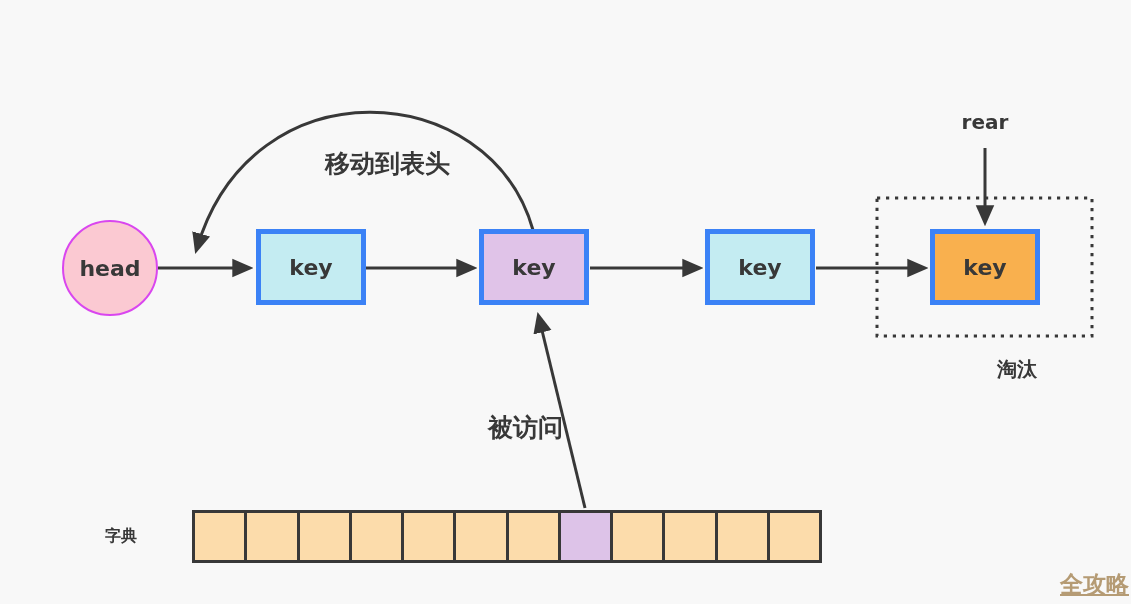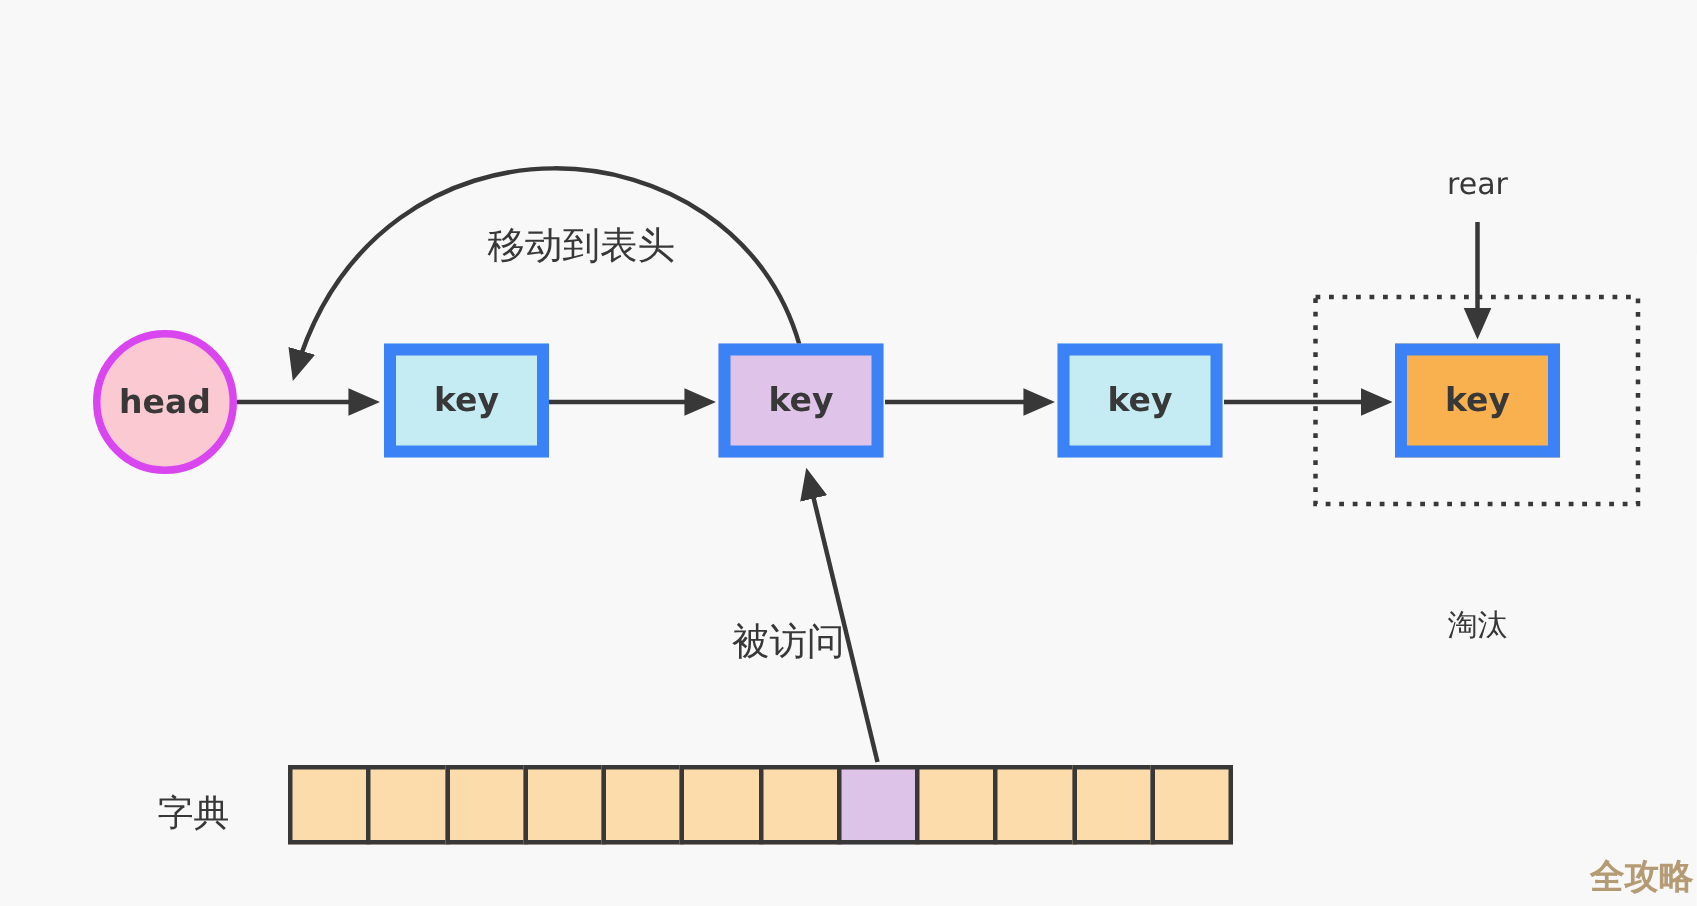--- a/index.html
+++ b/index.html
@@ -13,66 +13,66 @@
     background: #f8f8f8;
     color: #383838;
     overflow: hidden;
   }
   .svg-layer { position: absolute; left: 0; top: 0; }
 
   .head-circle {
     position: absolute;
     left: 62px; top: 220px;
     width: 96px; height: 96px;
-    border: 5px solid #d946ef;
+    border: 2px solid #d946ef;
     border-radius: 50%;
     box-sizing: border-box;
     display: flex; align-items: center; justify-content: center;
     font-size: 22px; font-weight: bold; text-align: center;
   }
   .key-box {
     position: absolute;
     top: 229px;
     width: 110px; height: 76px;
-    border: 8px solid #3b82f6;
+    border: 5px solid #3b82f6;
     box-sizing: border-box;
     display: flex; align-items: center; justify-content: center;
     font-size: 22px; font-weight: bold;
   }
   .node-0 { left: 256px; }
   .node-1 { left: 479px; }
   .node-2 { left: 705px; }
   .node-3 { left: 930px; }
 
-  .lbl { position: absolute; font-weight: normal; white-space: nowrap; }
+  .lbl { position: absolute; font-weight: bold; white-space: nowrap; }
   .lbl-move-to-head { left: 325px; top: 147px; font-size: 25px; }
   .lbl-accessed    { left: 488px; top: 411px; font-size: 25px; }
   .lbl-rear        { left: 985px; top: 110px; font-size: 20px; transform: translateX(-50%); }
-  .lbl-evict       { left: 985px; top: 356px; font-size: 20px; transform: translateX(-50%); margin-top: 47px; }
-  .lbl-dict        { left: 105px; top: 526px; font-size: 24px; }
+  .lbl-evict       { left: 1017px; top: 356px; font-size: 20px; transform: translateX(-50%); }
+  .lbl-dict        { left: 105px; top: 526px; font-size: 16px; }
 
   .dict-row {
     position: absolute;
     left: 192px; top: 510px;
     width: 630px; height: 53px;
     display: flex;
   }
   .dict-cell {
     flex: 1;
     height: 53px;
     border: 3px solid #383838;
     box-sizing: border-box;
     margin-left: -3px;
   }
   .dict-cell:first-child { margin-left: 0; }
 
   .watermark {
     position: absolute;
     right: 2px; bottom: 4px;
-    font-size: 23px; font-weight: bold;
+    font-size: 23px; font-weight: bold; text-decoration: underline;
   }
 </style>
 </head>
 <body>
 
 <div class="stage">
 
   <svg class="svg-layer" width="1131" height="604" viewBox="0 0 1131 604">
     <defs>
       <marker id="ah" viewBox="0 0 10 10" refX="7" refY="5" markerWidth="7" markerHeight="7" orient="auto-start-reverse">

